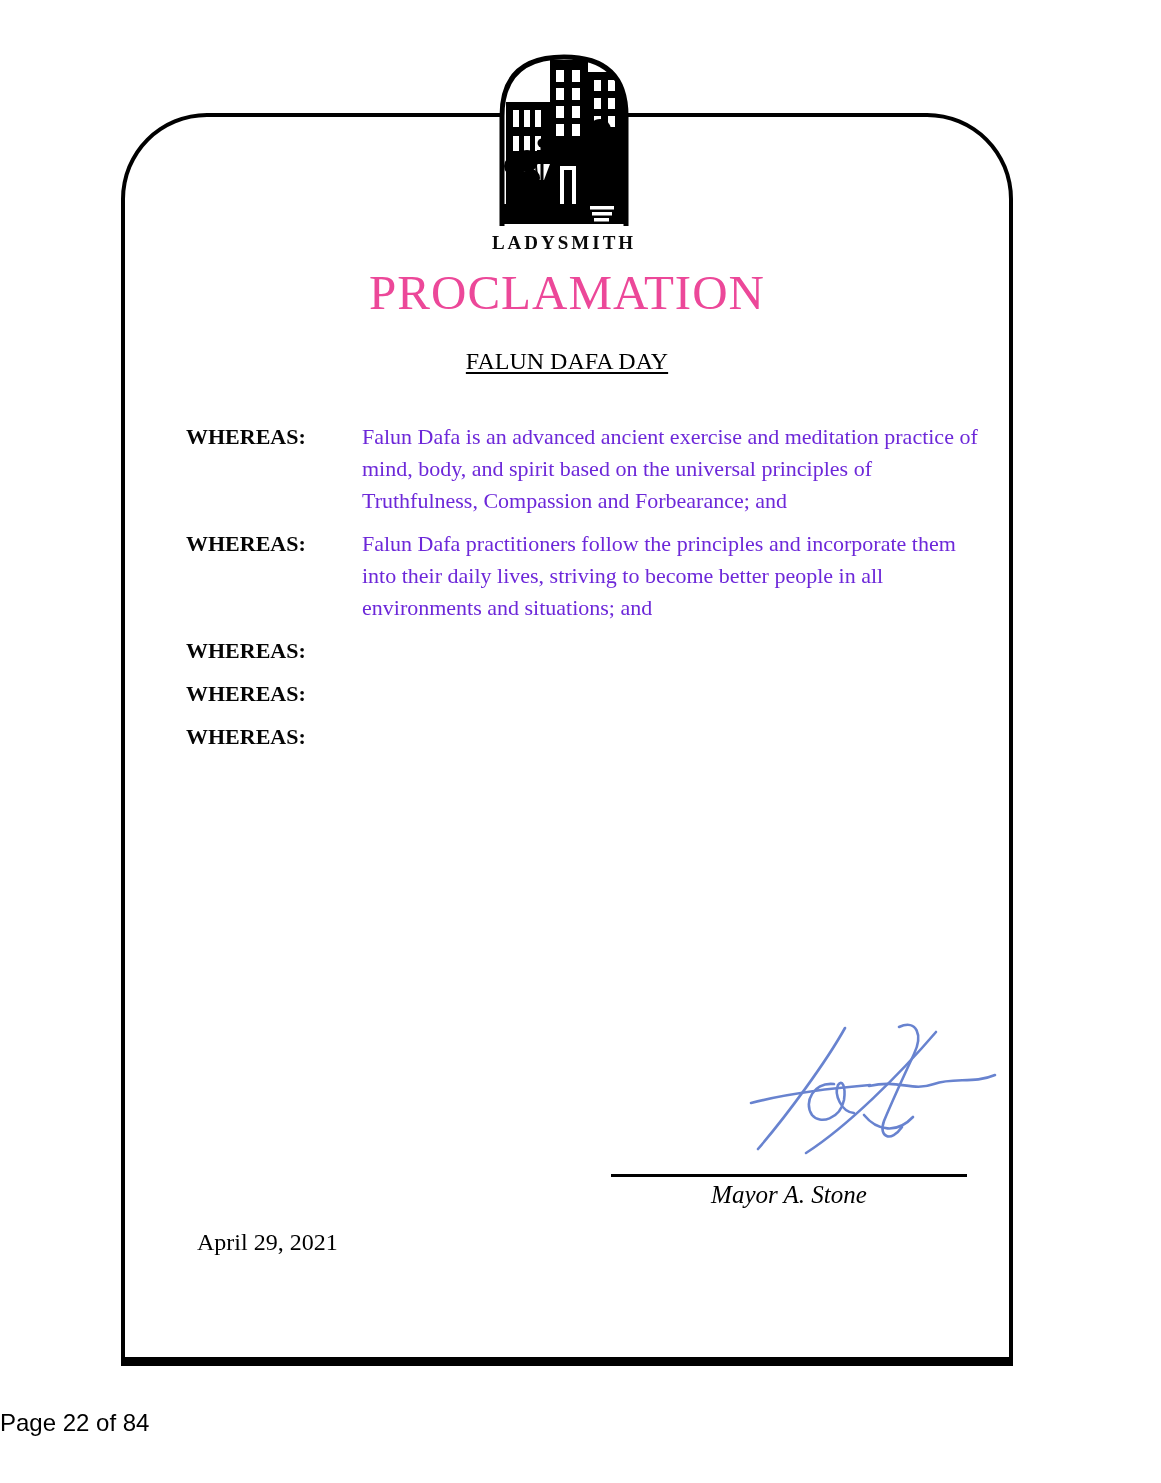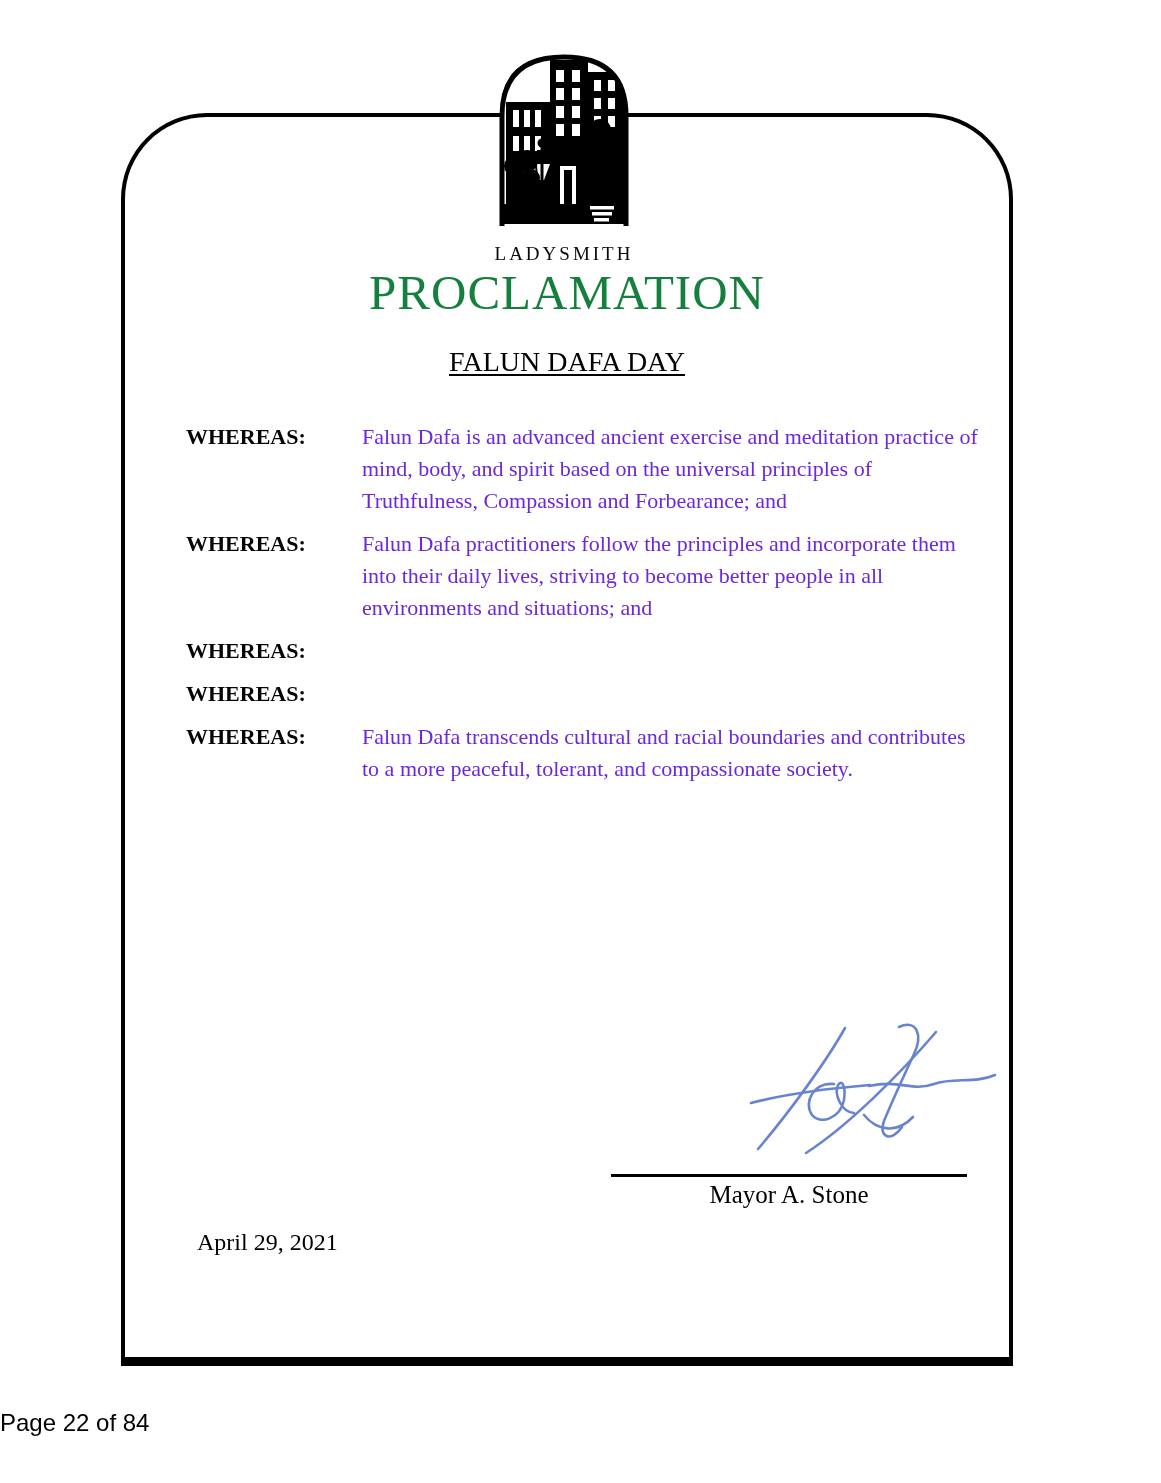--- a/index.html
+++ b/index.html
@@ -23,42 +23,42 @@
   
   .logo-wrap {
     position: absolute;
     left: 491px; top: 46px;
     width: 146px;
     text-align: center;
     z-index: 3;
   }
   .logo-svg { display: block; margin: 0 auto; }
   .logo-text {
-    font-weight: normal;
+    font-weight: bold;
     font-size: 19px;
     letter-spacing: 3px;
-    margin-top: 15px;
+    margin-top: 4px;
     color: #0a0a0a;
     white-space: nowrap;
   }
   .title {
     position: absolute;
     left: 121px; top: 264px;
     width: 892px;
     text-align: center;
     font-size: 49px;
     letter-spacing: 1px;
-    color: #15803d;
+    color: #ec4899;
   }
   .subtitle-block {
     position: absolute;
     left: 121px; top: 347px;
     width: 892px;
     text-align: center;
-    font-size: 28px;
+    font-size: 24px;
     line-height: 29px;
   }
   .underlined { text-decoration: underline; text-underline-offset: 3px; }
   .clauses {
     position: absolute;
     left: 186px; top: 421px;
     width: 804px;
   }
   .clause {
     display: flex;
@@ -83,20 +83,21 @@
     left: 611px; top: 1174px;
     width: 356px; height: 3px;
     background: #000;
   }
   .signer-name {
     position: absolute;
     left: 611px; top: 1181px;
     width: 356px;
     text-align: center;
     font-size: 25px;
+    font-style: italic;
   }
   .doc-date {
     position: absolute;
     left: 197px; top: 1229px;
     font-size: 24px;
   }
   .page-footer {
     position: absolute;
     left: 0; top: 1409px;
     width: 1161px;
@@ -204,21 +205,20 @@
     <div class="clause-text">Falun Dafa practitioners follow the principles and incorporate them into their daily lives, striving to become better people in all environments and situations; and</div>
   </div>
   <div class="clause">
     <div class="clause-label">WHEREAS:</div>
   </div>
   <div class="clause">
     <div class="clause-label">WHEREAS:</div>
   </div>
   <div class="clause">
     <div class="clause-label">WHEREAS:</div>
-    <div class="clause-text">Falun Dafa transcends cultural and racial boundaries and contributes to a more peaceful, tolerant, and compassionate society.</div>
   </div>
 </div>
 
 <svg class="signature-svg" width="250" height="135" viewBox="0 0 250 135" xmlns="http://www.w3.org/2000/svg" fill="none" stroke-linecap="round" stroke-width="2.6" opacity="0.92">
   <path d="M10,127 C40,92 78,40 97,6" stroke="#5c79cc"></path>
   <path d="M86,62 C66,60 55,80 64,93 C72,103 92,97 96,78 C98,64 94,57 90,63 C86,72 93,90 106,91" stroke="#5c79cc"></path>
   <path d="M3,81 C45,70 85,66 122,63" stroke="#5c79cc"></path>
   <path d="M151,5 C169,-3 175,13 166,32 C153,60 143,82 136,99 C130,115 143,121 154,105" stroke="#5c79cc"></path>
   <path d="M58,131 C100,104 152,52 188,10" stroke="#5c79cc"></path>
   <path d="M121,64 C152,57 163,70 186,62 C206,55 226,62 247,53" stroke="#5c79cc"></path>

